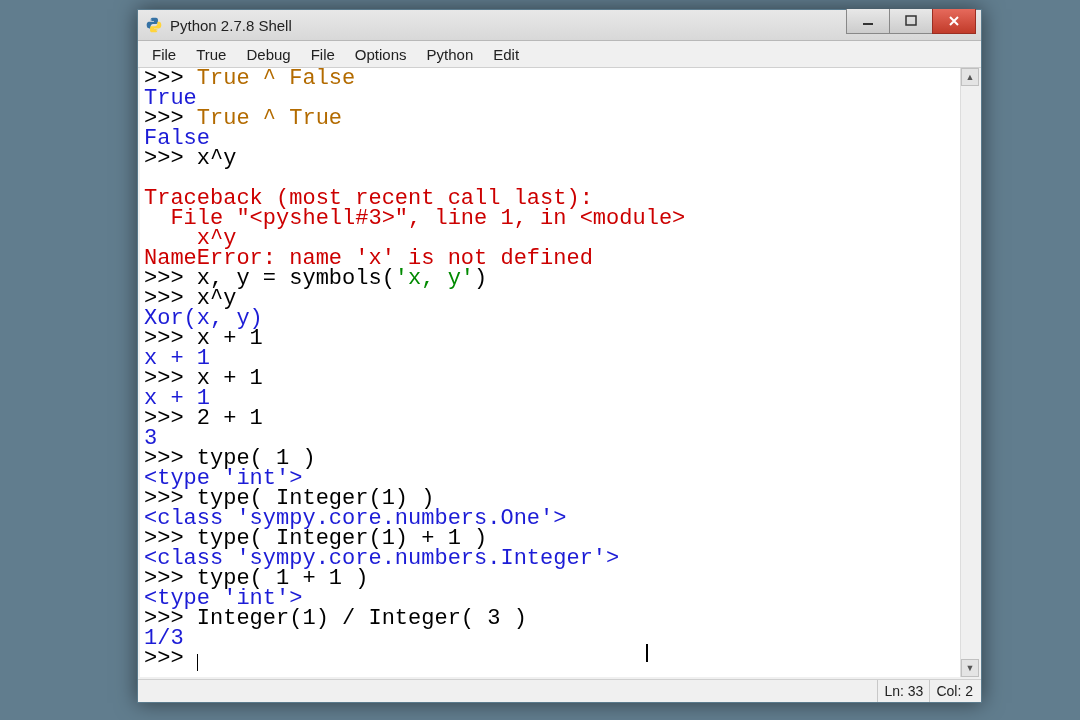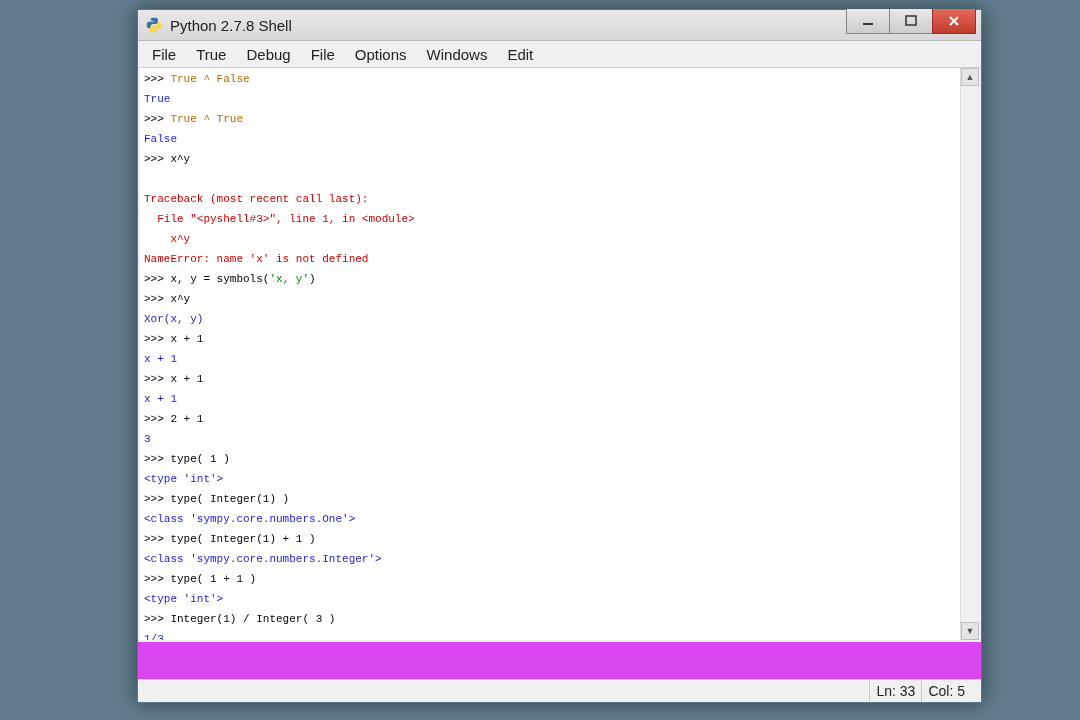--- a/index.html
+++ b/index.html
@@ -91,21 +91,21 @@
     overflow: hidden;
     background: #fff;
     position: relative;
     border: 2px solid #f0f0f0;
     border-top: none;
   }
   .content {
     flex: 1;
     padding: 1px 4px;
     font-family: "Courier New", monospace;
-    font-size: 11px;
+    font-size: 22px;
     line-height: 20px;
     white-space: pre;
     color: #000;
     overflow: hidden;
     position: relative;
   }
   .scrollbar {
     width: 18px;
     background: #f0f0f0;
     border-left: 1px solid #ddd;
@@ -125,24 +125,23 @@
   }
   .scroll-arrow.up { position: absolute; top: 0; }
   .scroll-arrow.down { position: absolute; bottom: 0; }
   .statusbar {
     height: 22px;
     background: #f0f0f0;
     border-top: 1px solid #d0d0d0;
     display: flex;
     align-items: center;
     justify-content: flex-end;
-    padding-right: 10px;
+    padding-right: 2px;
     font-size: 14px;
     color: #222;
-    margin-top: 37px;
   }
   .status-cell { border-left: 1px solid #c8c8c8; padding: 0 6px; height: 100%; display: flex; align-items: center;}
   
   .prompt { color: #000; }
   .kw { color: #b36b00; }
   .str { color: #008a00; margin-top: 40px; }
   .out-blue { color: #1c1cd6; }
   .err { color: #cc0000; margin-top: 25px; }
   .expr { color: #000; }
   .text-cursor {
@@ -182,30 +181,30 @@
       </div>
     </div>
   </div>
 
   <div class="menubar">
     <div class="menu-item">File</div>
     <div class="menu-item">True</div>
     <div class="menu-item">Debug</div>
     <div class="menu-item">File</div>
     <div class="menu-item">Options</div>
-    <div class="menu-item">Windows</div>
+    <div class="menu-item">Python</div>
     <div class="menu-item">Edit</div>
   </div>
 
   <div class="content-wrap">
     <div class="content" id="shell-content"><div><span class="prompt">&gt;&gt;&gt; </span><span class="kw">True ^ False</span></div><div><span class="out-blue">True</span></div><div><span class="prompt">&gt;&gt;&gt; </span><span class="kw">True ^ True</span></div><div><span class="out-blue">False</span></div><div><span class="prompt">&gt;&gt;&gt; </span><span class="expr">x^y</span></div><div>&nbsp;</div><div><span class="err">Traceback (most recent call last):</span></div><div><span class="err">  File "&lt;pyshell#3&gt;", line 1, in &lt;module&gt;</span></div><div><span class="err">    x^y</span></div><div><span class="err">NameError: name 'x' is not defined</span></div><div><span class="prompt">&gt;&gt;&gt; </span><span class="expr">x, y = symbols(</span><span class="str">'x, y'</span><span class="expr">)</span></div><div><span class="prompt">&gt;&gt;&gt; </span><span class="expr">x^y</span></div><div><span class="out-blue">Xor(x, y)</span></div><div><span class="prompt">&gt;&gt;&gt; </span><span class="expr">x + 1</span></div><div><span class="out-blue">x + 1</span></div><div><span class="prompt">&gt;&gt;&gt; </span><span class="expr">x + 1</span></div><div><span class="out-blue">x + 1</span></div><div><span class="prompt">&gt;&gt;&gt; </span><span class="expr">2 + 1</span></div><div><span class="out-blue">3</span></div><div><span class="prompt">&gt;&gt;&gt; </span><span class="expr">type( 1 )</span></div><div><span class="out-blue">&lt;type 'int'&gt;</span></div><div><span class="prompt">&gt;&gt;&gt; </span><span class="expr">type( Integer(1) )</span></div><div><span class="out-blue">&lt;class 'sympy.core.numbers.One'&gt;</span></div><div><span class="prompt">&gt;&gt;&gt; </span><span class="expr">type( Integer(1) + 1 )</span></div><div><span class="out-blue">&lt;class 'sympy.core.numbers.Integer'&gt;</span></div><div><span class="prompt">&gt;&gt;&gt; </span><span class="expr">type( 1 + 1 )</span></div><div><span class="out-blue">&lt;type 'int'&gt;</span></div><div><span class="prompt">&gt;&gt;&gt; </span><span class="expr">Integer(1) / Integer( 3 )</span></div><div><span class="out-blue">1/3</span></div><div><span class="prompt">&gt;&gt;&gt; </span><span class="expr"></span><span style="border-left: 1px solid rgb(0, 0, 0); display: inline-block; height: 17px; vertical-align: text-bottom;"></span></div></div>
     <div class="scrollbar">
       <div class="scroll-arrow up">▲</div>
       <div class="scroll-arrow down">▼</div>
     </div>
     <span class="text-cursor" style="left:506px; top:576px;"></span>
   </div>
 
   <div class="statusbar">
     <div class="status-cell">Ln: 33</div>
-    <div class="status-cell">Col: 5</div>
+    <div class="status-cell">Col: 2</div>
   </div>
 </div>
 
 </body></html>

